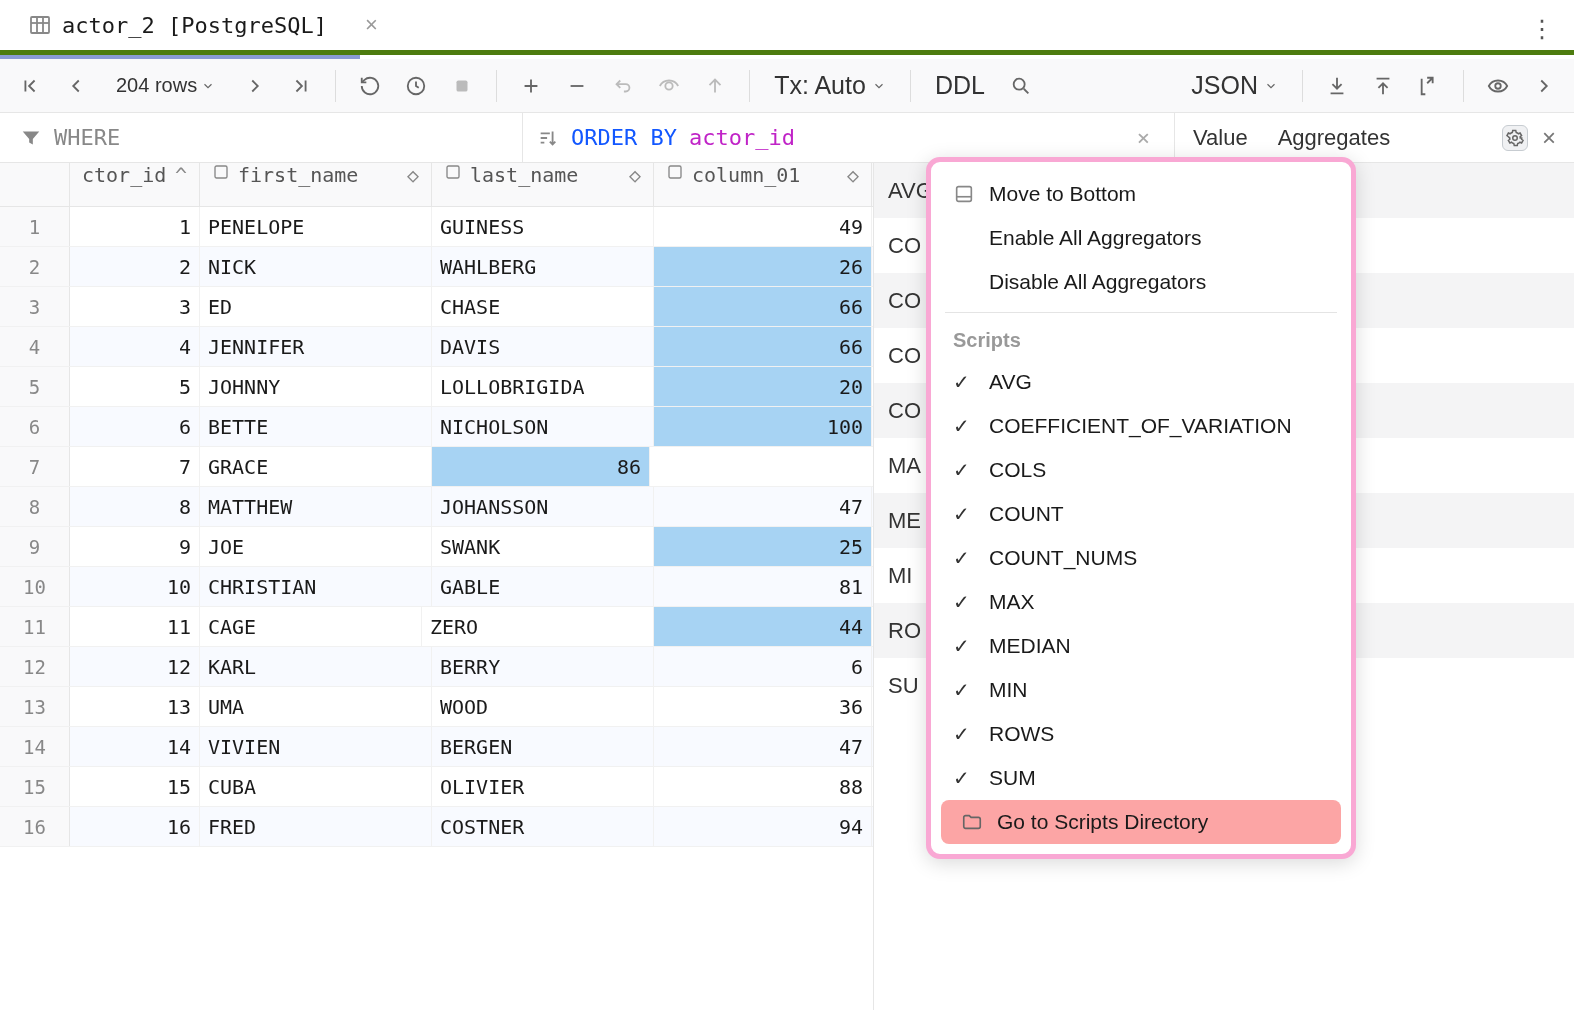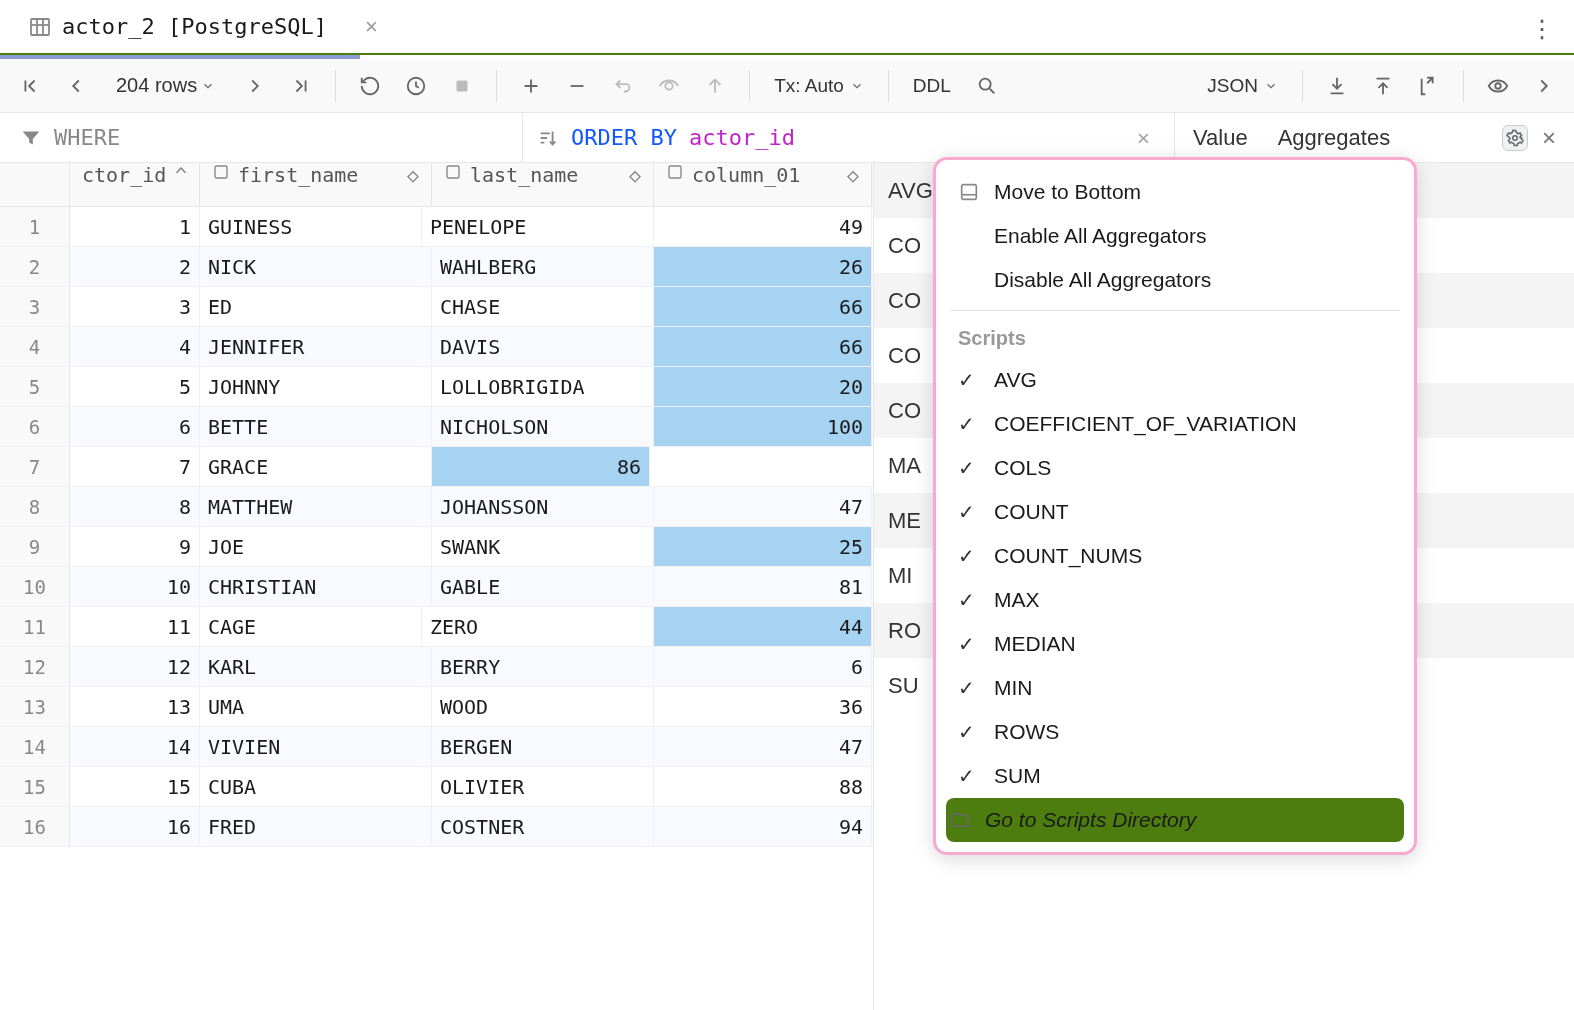--- a/index.html
+++ b/index.html
@@ -1,28 +1,28 @@
 <!DOCTYPE html>
 <html><head>
 <meta charset="utf-8">
 <style>
 * { box-sizing:border-box; margin:0; padding:0; }
 body { font-family:-apple-system,Helvetica,Arial,sans-serif; font-size:18px; color:#1a1a1a; background:#fff; width:1574px; height:1010px; overflow:hidden; position:relative; }
 .mono { font-family:"Menlo","Consolas",monospace; }
-.tab-bar { height:55px; display:flex; align-items:center; padding:0 10px; border-bottom:2px solid #4d7c0f; }
+.tab-bar { height:55px; display:flex; align-items:center; padding:0 10px; border-bottom:5px solid #4d7c0f; }
 .tab { display:flex; align-items:center; gap:10px; padding:6px 18px; font-size:22px; }
 .tab .close-x { color:#999; font-size:22px; cursor:pointer; margin-left:28px; }
 .kebab { position:absolute; right:20px; top:15px; color:#555; font-size:24px; cursor:pointer; }
 .tab-underline { height:4px; width:360px; background:#8a9bd4; }
 .toolbar { height:54px; background:#f9f9fa; border-bottom:1px solid #e6e6e6; display:flex; align-items:center; padding:0 12px; gap:10px; font-size:20px; color:#555; }
 .tb-btn { display:flex; align-items:center; justify-content:center; width:36px; height:36px; color:#666; cursor:pointer; }
 .tb-btn svg { width:22px; height:22px; }
 .tb-sep { width:1px; height:32px; background:#ddd; margin:0 6px; }
 .rows-chip { display:flex; align-items:center; gap:4px; padding:4px 12px; font-size:20px; color:#333; cursor:pointer; }
-.tx-chip { display:flex; align-items:center; gap:6px; font-size:19px; color:#333; cursor:pointer; padding:0 8px; }
+.tx-chip { display:flex; align-items:center; gap:6px; font-size:25px; color:#333; cursor:pointer; padding:0 8px; }
 .filter-bar { height:50px; display:flex; border-bottom:1px solid #e6e6e6; }
 .where-box { flex:0 0 522px; display:flex; align-items:center; gap:12px; padding:0 20px; font-size:22px; color:#888; }
 .order-box { flex:1; display:flex; align-items:center; gap:12px; padding:0 14px; font-size:22px; border-left:1px solid #e6e6e6; }
 .order-box .kw { color:#1257ff; }
 .order-box .col { color:#c023c7; }
 .order-box .x { margin-left:auto; color:#aaa; cursor:pointer; font-size:22px; padding-right:10px; }
 .val-agg-tabs { width:400px; display:flex; align-items:center; gap:30px; padding:0 18px; border-left:1px solid #e6e6e6; }
 .val-tab { font-size:22px; color:#333; cursor:pointer; }
 .agg-tab { font-size:22px; color:#333; cursor:pointer; }
 .gear-corner { margin-left:auto; display:flex; align-items:center; gap:14px; }
@@ -38,23 +38,23 @@
 .w-id { width:130px; } .w-fn { width:232px; } .w-ln { width:222px; } .w-c1 { width:218px; }
 .g-row { display:flex; height:40px; border-bottom:1px solid #f1f1f1; }
 .g-row.alt { background:#f8faff; }
 .gut { width:70px; display:flex; align-items:center; justify-content:center; color:#888; font-size:19px; border-right:1px solid #e6e6e6; background:#f9f9fa; }
 .cell { display:flex; align-items:center; padding:0 8px; font-size:20px; border-right:1px solid #f1f1f1; }
 .cell.num { justify-content:flex-end; }
 .cell.hl { background:#a7d3f3; }
 .agg-panel { flex:1; position:relative; }
 .agg-row { height:55px; display:flex; align-items:center; padding:0 14px; font-size:22px; color:#333; }
 .agg-row.alt { background:#f4f4f5; }
-.context-menu { position:absolute; left:52px; top:-6px; width:484px; background:#fff; border:3px solid #f9a8d4; border-radius:14px; box-shadow:0 4px 20px rgba(0,0,0,0.15); padding:10px 0; z-index:100;margin-left:7px; }
+.context-menu { position:absolute; left:52px; top:-6px; width:430px; background:#fff; border:5px solid #f9a8d4; border-radius:14px; box-shadow:0 4px 20px rgba(0,0,0,0.15); padding:10px 0; z-index:100; }
 .cm-item { display:flex; align-items:center; gap:14px; padding:10px 22px; font-size:21px; cursor:pointer; }
-.cm-item.hov { background:#4d7c0f; border-radius:8px; margin:0 10px; padding:10px 3px;font-style:italic; }
+.cm-item.hov { background:#fca5a5; border-radius:8px; margin:0 10px; padding:10px 20px; }
 .cm-item svg, .cm-item .cm-ic { width:22px; height:22px; flex:none; color:#777; }
 .cm-item .check { color:#333; font-size:20px; width:22px; }
 .cm-sep { height:1px; background:#e4e4e4; margin:8px 14px; }
 .cm-header { padding:8px 22px; font-size:20px; color:#999; font-weight:600; }
 .icon-table { width:24px; height:24px; }
 </style>
 </head>
 <body>
 
 <div class="tab-bar">
@@ -255,22 +255,22 @@
             <rect x="4" y="4" width="16" height="16" rx="2"></rect>
           </svg>
           <span>column_01</span>
           <span class="sort">◇</span>
         </div>
     </div>
     <div id="grid-body">
         <div class="g-row">
           <div class="gut">1</div>
           <div class="cell num w-id">1</div>
+          <div class="cell w-fn">PENELOPE</div>
           <div class="cell w-ln">GUINESS</div>
-          <div class="cell w-fn">PENELOPE</div>
           <div class="cell num w-c1">49</div>
         </div>
         <div class="g-row alt">
           <div class="gut">2</div>
           <div class="cell num w-id">2</div>
           <div class="cell w-fn">NICK</div>
           <div class="cell w-ln">WAHLBERG</div>
           <div class="cell num w-c1 hl">26</div>
         </div>
         <div class="g-row">

